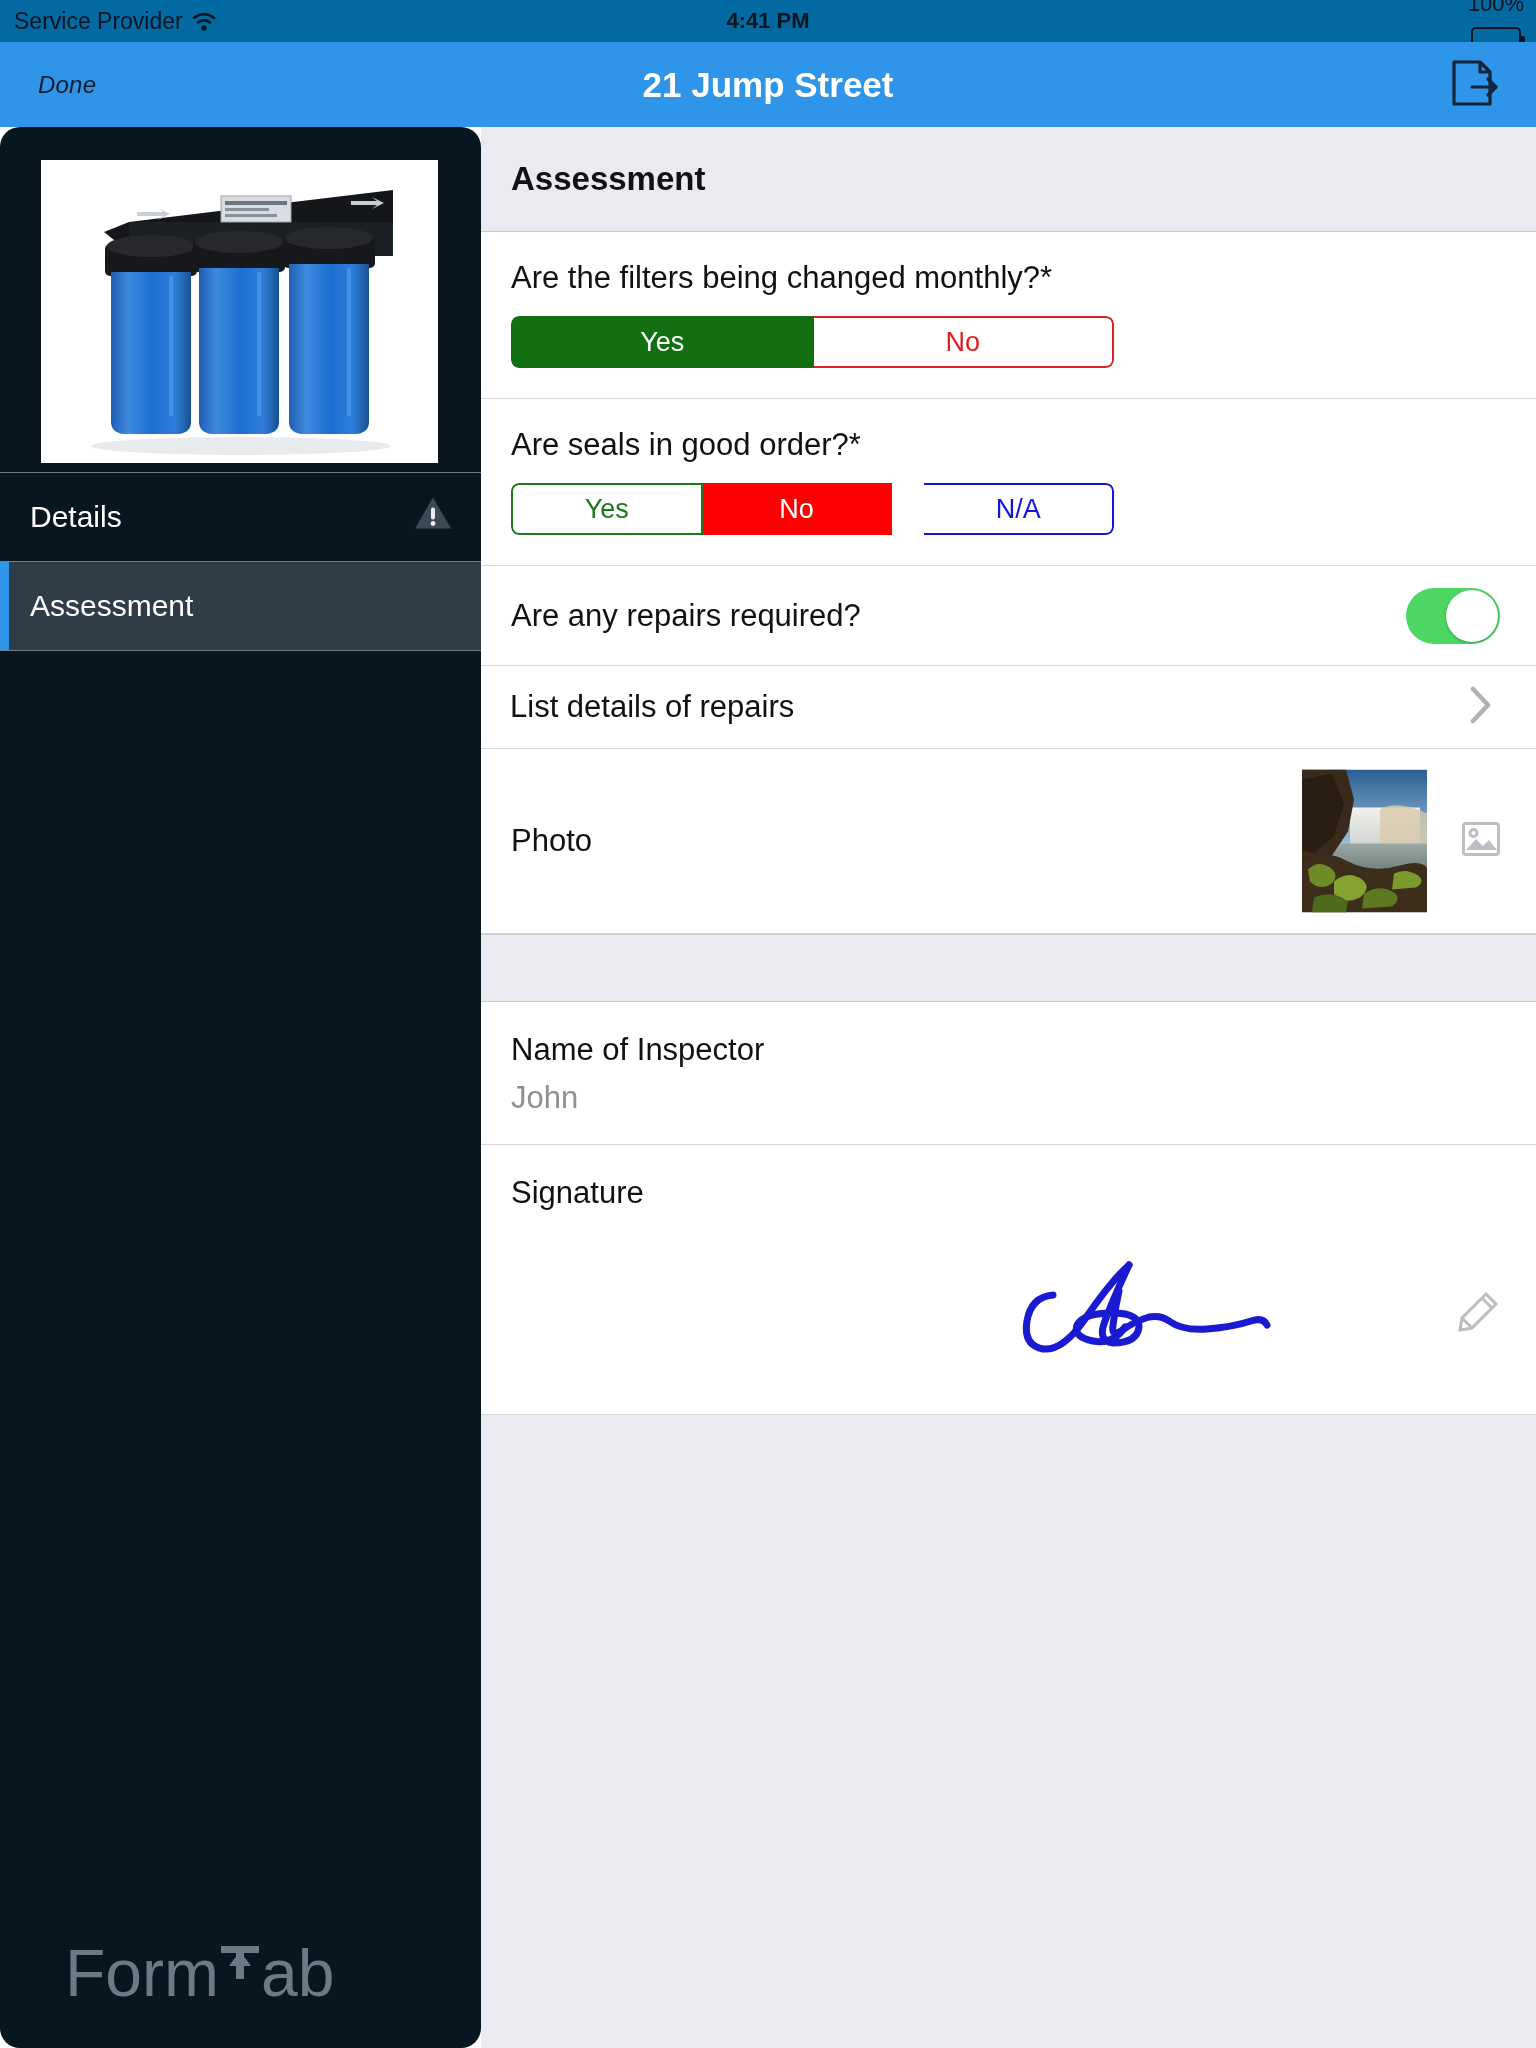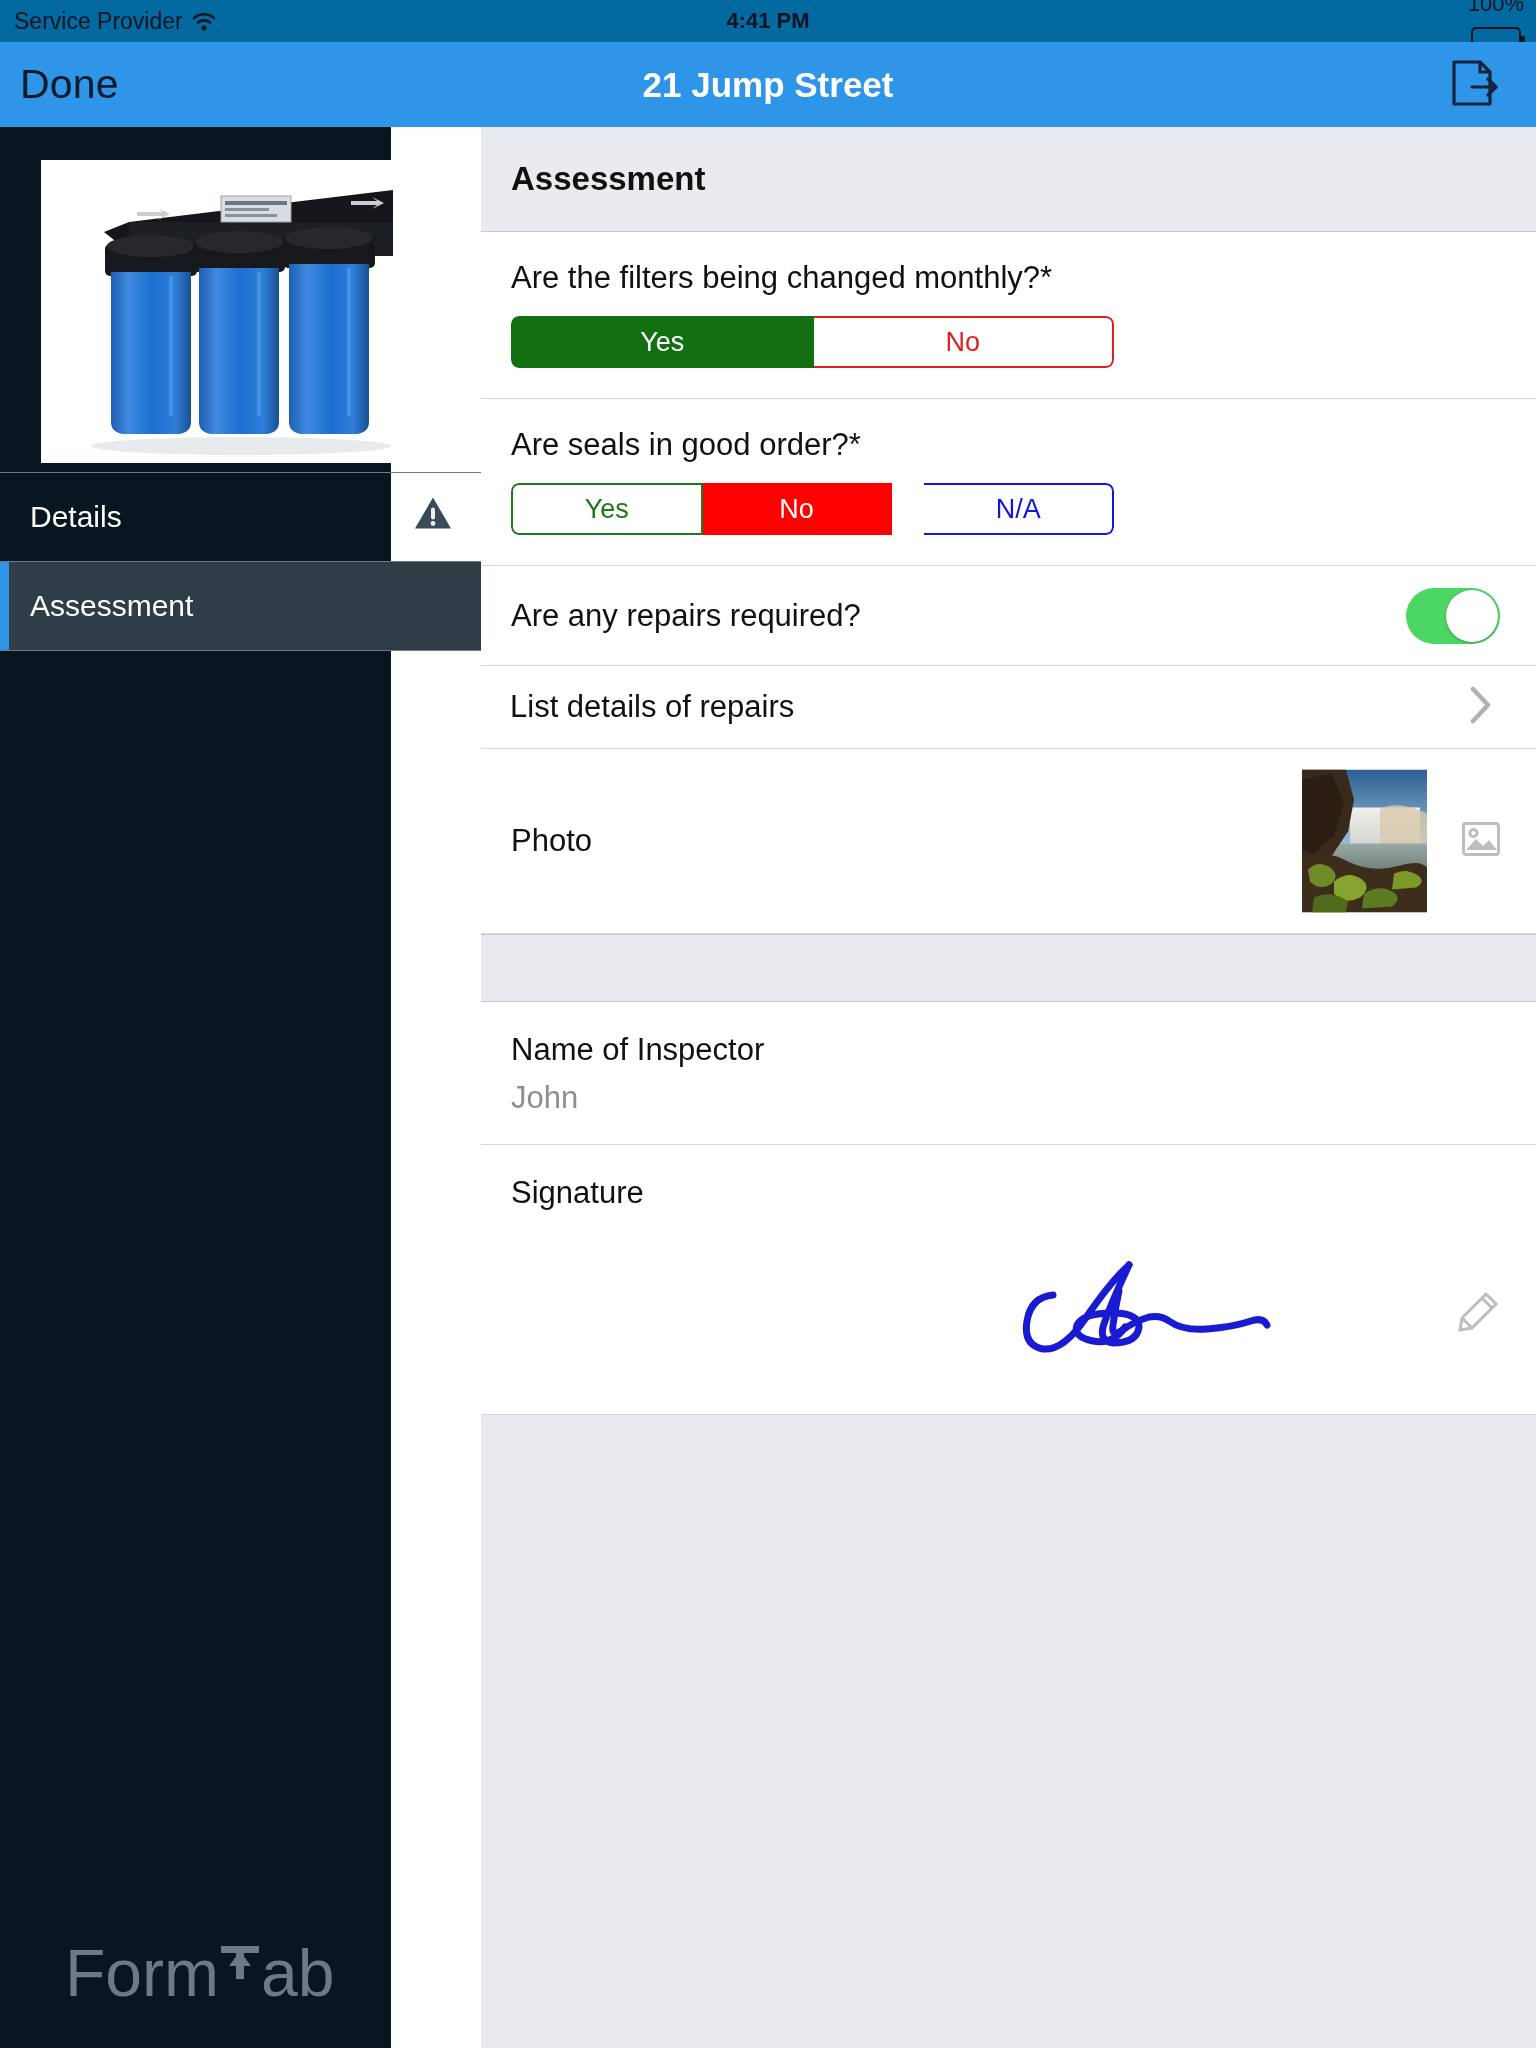--- a/index.html
+++ b/index.html
@@ -30,33 +30,34 @@
     content: ""; position: absolute; right: -6px; top: 7px;
     width: 4px; height: 9px; background: #0b1420; border-radius: 0 2px 2px 0;
   }
 
   
   .navbar {
     position: absolute; top: 42px; left: 0; width: 1536px; height: 85px;
     background: #2f95e8; display: flex; align-items: center;
   }
   .nav-done {
-    position: absolute; left: 20px; color: #0e1b2b; font-size: 41px;
-    letter-spacing: 0.2px; cursor: pointer;
+    position: absolute; left: 38px; color: #0e1b2b; font-size: 24px;
+    letter-spacing: 0.2px; cursor: pointer; font-style: italic;
   }
   .nav-title {
     position: absolute; left: 0; width: 1536px; text-align: center;
     color: #ffffff; font-size: 35px; font-weight: bold;
   }
   .nav-export { position: absolute; right: 36px; top: 50%; transform: translateY(-50%); cursor: pointer; }
 
   
   .sidebar {
-    position: absolute; top: 127px; left: 0; width: 391px; height: 1921px;
+    position: absolute; top: 127px; left: 0; width: 481px; height: 1921px;
     background: #081620;
+    border-radius: 20px;
   }
   .thumb-box {
     position: absolute; top: 33px; left: 41px; width: 397px; height: 303px;
     background: #ffffff; overflow: hidden;
   }
   .filter-svg { width: 100%; height: 100%; display: block; }
 
   .sb-divider { position: absolute; left: 0; width: 481px; height: 1px; background: #6d7a85; }
   .nav-item {
     position: absolute; left: 0; width: 481px; height: 88px;

